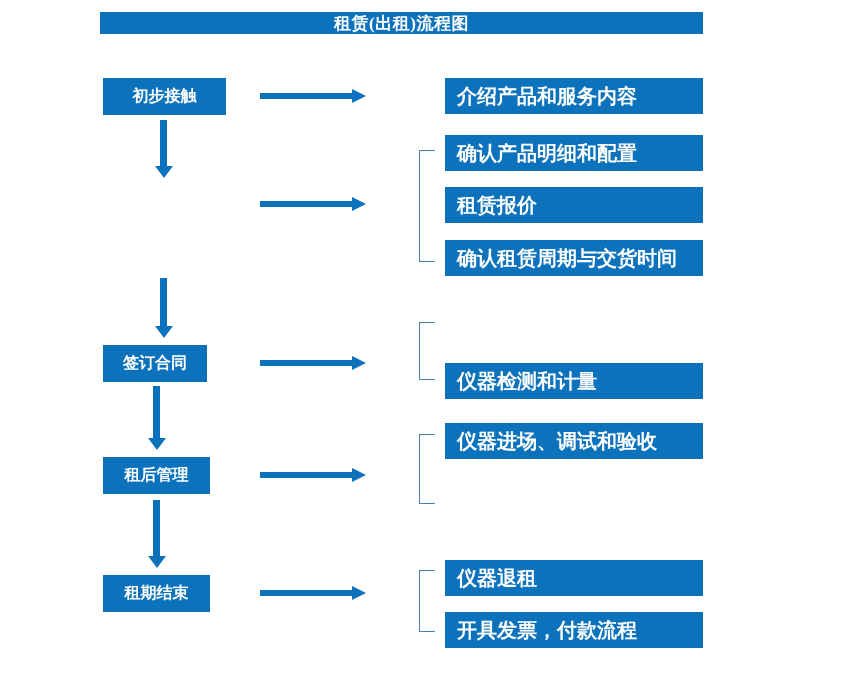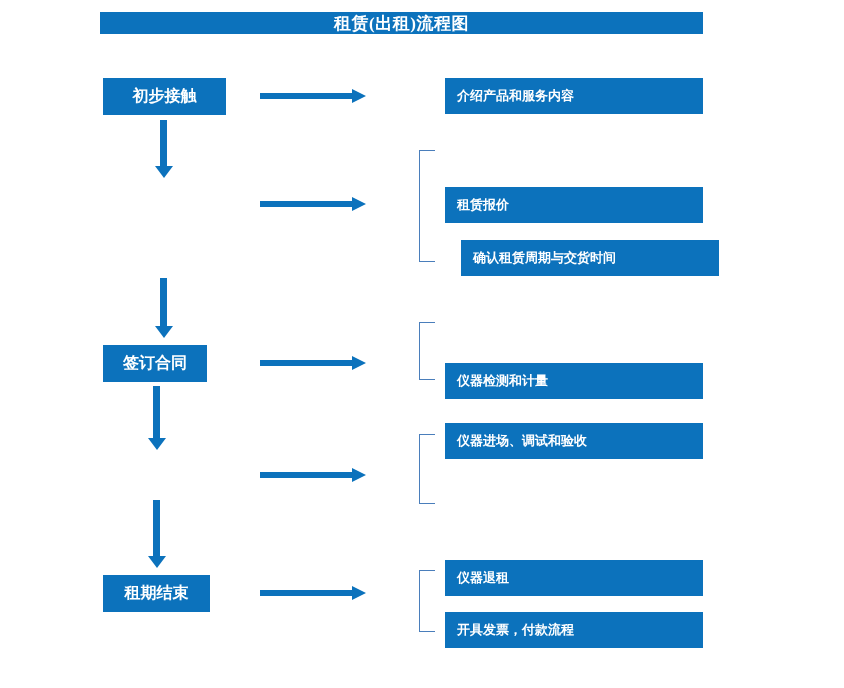--- a/index.html
+++ b/index.html
@@ -51,21 +51,21 @@
   .box.stage {
     height: 37px;
     font-size: 16px;
     justify-content: center;
     left: 103px;
   }
   .box.detail {
     left: 445px;
     width: 258px;
     height: 36px;
-    font-size: 13px;
+    font-size: 20px;
     justify-content: flex-start;
     padding-left: 12px;
   }
 
   
   .arrow-right {
     position: absolute;
     height: 14px;
     width: 106px;
   }
@@ -126,20 +126,21 @@
 
 <div id="canvas">
 
   <div class="title-bar">租赁(出租)流程图</div>
 
   <div class="box stage" style="top:78px; width:123px;font-family:Liberation Serif, serif;">初步接触</div>
 
 
   <div class="box stage" style="top:345px; width:104px;">签订合同</div>
 
+  <div class="box stage" style="top:457px; width:107px;">租后管理</div>
 
   <div class="box stage" style="top:575px; width:107px;">租期结束</div>
 
   <div class="arrow-down" style="left:155px; top:120px; height:58px;">
     <div class="shaft" style="height:46px;"></div>
     <div class="head"></div>
   </div>
 
   <div class="arrow-down" style="left:155px; top:278px; height:60px;">
     <div class="shaft" style="height:48px;"></div>
@@ -177,24 +178,25 @@
       <div class="head"></div>
   </div>
 
   <div class="bracket" style="top:150px; height:112px;"></div>
   <div class="bracket" style="top:322px; height:58px;"></div>
   <div class="bracket" style="top:434px; height:70px;"></div>
   <div class="bracket" style="top:570px; height:62px;"></div>
 
   <div class="box detail" style="top:78px;">介绍产品和服务内容</div>
 
+  <div class="box detail" style="top:135px;">确认产品明细和配置</div>
 
   <div class="box detail" style="top:187px;">租赁报价</div>
 
-  <div class="box detail" style="top:240px;margin-left:16px;">确认租赁周期与交货时间</div>
+  <div class="box detail" style="top:240px;">确认租赁周期与交货时间</div>
 
 
   <div class="box detail" style="top:363px;">仪器检测和计量</div>
 
   <div class="box detail" style="top:423px;">仪器进场、调试和验收</div>
 
 
   <div class="box detail" style="top:560px;">仪器退租</div>
 
   <div class="box detail" style="top:612px;">开具发票，付款流程</div>

